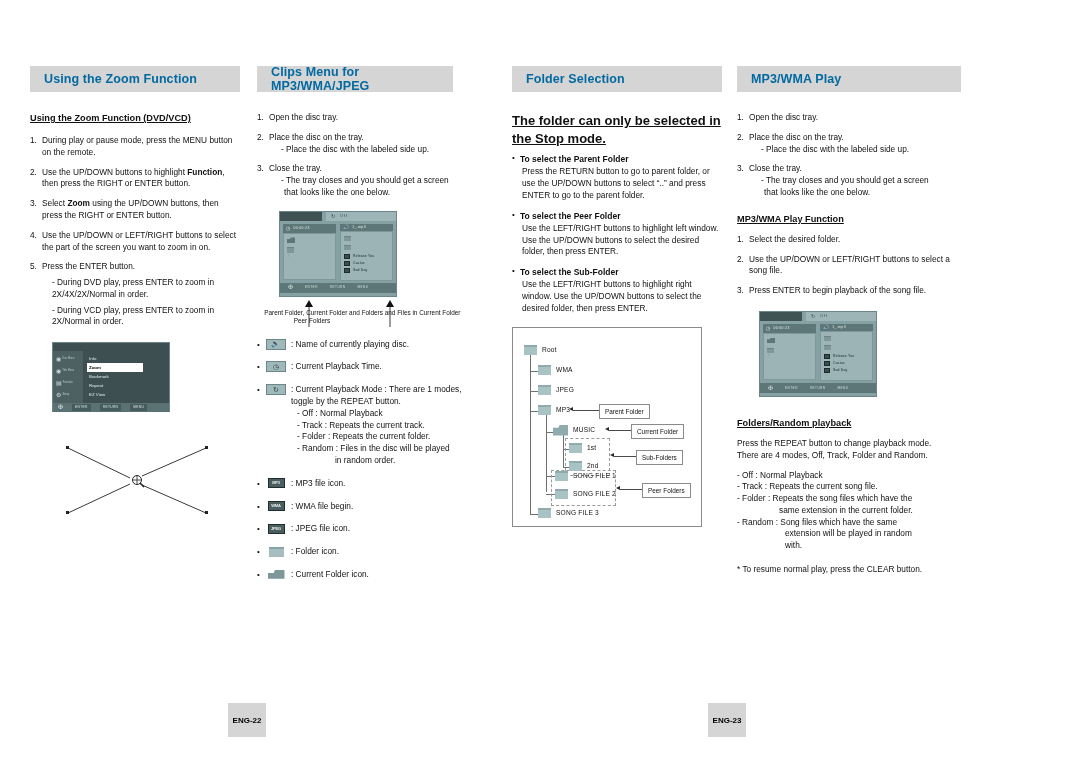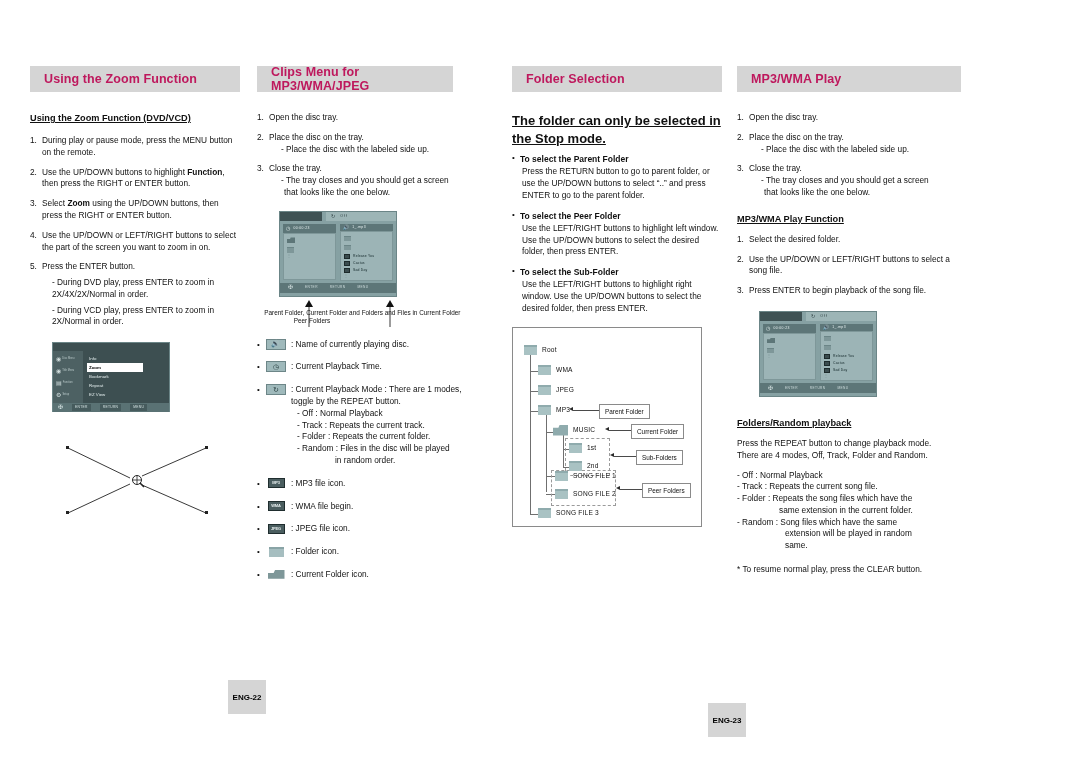--- a/index.html
+++ b/index.html
@@ -22,21 +22,21 @@
     position: absolute;
     height: 26px;
     background: #d5d5d5;
     display: flex;
     align-items: center;
     padding-left: 14px;
   }
   .sec-bar .sec-title {
     font-size: 12.5px;
     font-weight: bold;
-    color: #be185d;
+    color: #0369a1;
     letter-spacing: 0.1px;
   }
 
   
   .col { position: absolute; top: 112px; font-size: 8.3px; line-height: 1.42; }
   #col1 { left: 30px; width: 210px; }
   #col2 { left: 257px; width: 215px; }
   #col3 { left: 512px; width: 210px; }
   #col4 { left: 737px; width: 215px; }
 
@@ -687,25 +687,25 @@
 
     <span class="sub-head2" style="margin-top:20px">Folders/Random playback</span>
     <div class="para">Press the REPEAT button to change playback mode. There are 4 modes, Off, Track, Folder and Random.</div>
     <div>
       <span class="sub-line2" style="padding-left:0">- Off : Normal Playback</span>
       <span class="sub-line2" style="padding-left:0">- Track : Repeats the current song file.</span>
       <span class="sub-line2" style="padding-left:0">- Folder : Repeats the song files which have the</span>
       <span class="sub-line2" style="padding-left:42px">same extension in the current folder.</span>
       <span class="sub-line2" style="padding-left:0">- Random : Song files which have the same</span>
       <span class="sub-line2" style="padding-left:48px">extension will be played in random</span>
-      <span class="sub-line2" style="padding-left:48px">same.</span>
+      <span class="sub-line2" style="padding-left:48px">with.</span>
     </div>
     <div class="para" style="margin-top:12px">* To resume normal play, press the CLEAR button.</div>
   </div>
 
-  <div class="footer" style="left:228px;top:680px;justify-content:center;">
+  <div class="footer" style="left:228px;top:703px;justify-content:center;">
     <span>ENG-22</span>
   </div>
   <div class="footer" style="left:708px;top:703px;">
     <span>ENG-23</span>
   </div>
 
 </div>
 
 </body></html>

